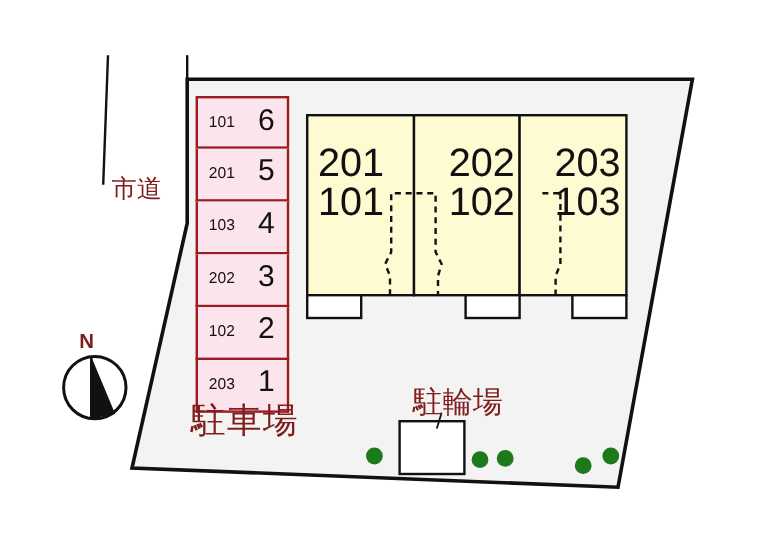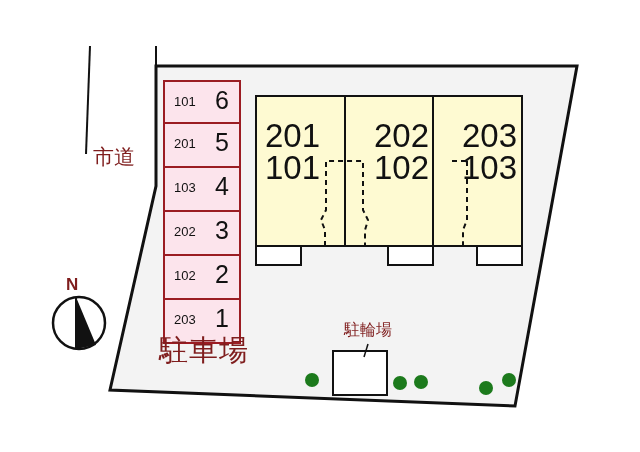--- a/index.html
+++ b/index.html
@@ -1,21 +1,21 @@
 <!DOCTYPE html>
 <html><head>
   <meta charset="utf-8">
   <style>
     html, body { margin: 0; padding: 0; background: #ffffff; }
     body { width: 640px; height: 452px; position: relative; overflow: hidden; font-family: "DejaVu Sans", sans-serif; }
     #plan { position: absolute; left: 0; top: 0; width: 640px; height: 452px; }
     .lbl { position: absolute; color: #7f1d1d; white-space: nowrap; line-height: 1; }
     .road-label { left: 93px; top: 147px; font-size: 21px; }
     .parking-label { left: 159px; top: 336px; font-size: 29px; letter-spacing: 1px; }
-    .bike-label { left: 344px; top: 322px; font-size: 16px; }
+    .bike-label { left: 344px; top: 322px; font-size: 25px; }
     .compass-n { left: 66px; top: 276px; font-size: 17px; font-weight: bold; font-family: "Liberation Sans", sans-serif; }
     .space { position: absolute; left: 163px; width: 78px; height: 36px; box-sizing: border-box; }
     .space .unit { position: absolute; left: 9px; top: 12px; font-size: 13px; font-family: "Liberation Sans", sans-serif; color: #111; }
     .space .num { position: absolute; left: 50px; top: 4px; font-size: 25px; font-family: "Liberation Sans", sans-serif; color: #111; }
     .bldg-num { position: absolute; font-family: "Liberation Sans", sans-serif; font-size: 33px; line-height: 32px; color: #111; text-align: left; }
     .bldg-num span { display: block; }
   </style>
 </head>
 <body>
 

